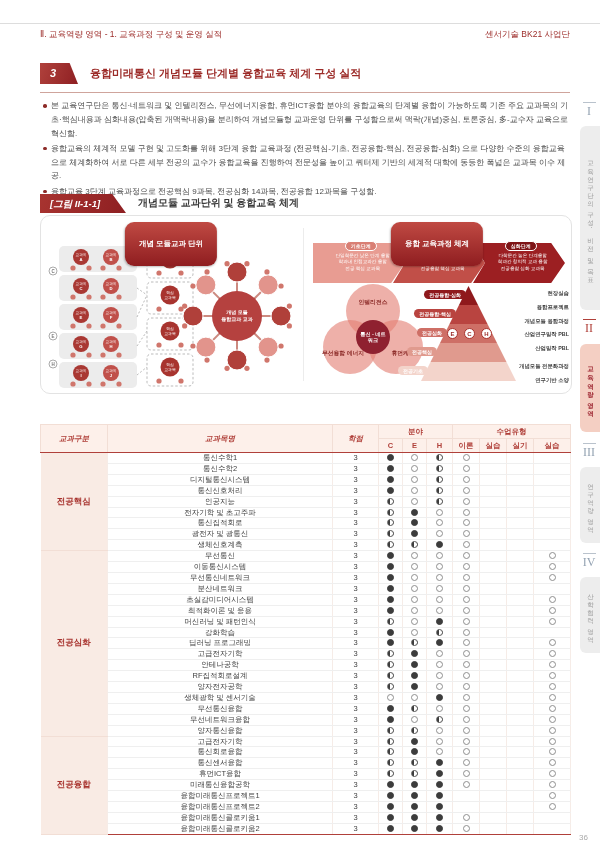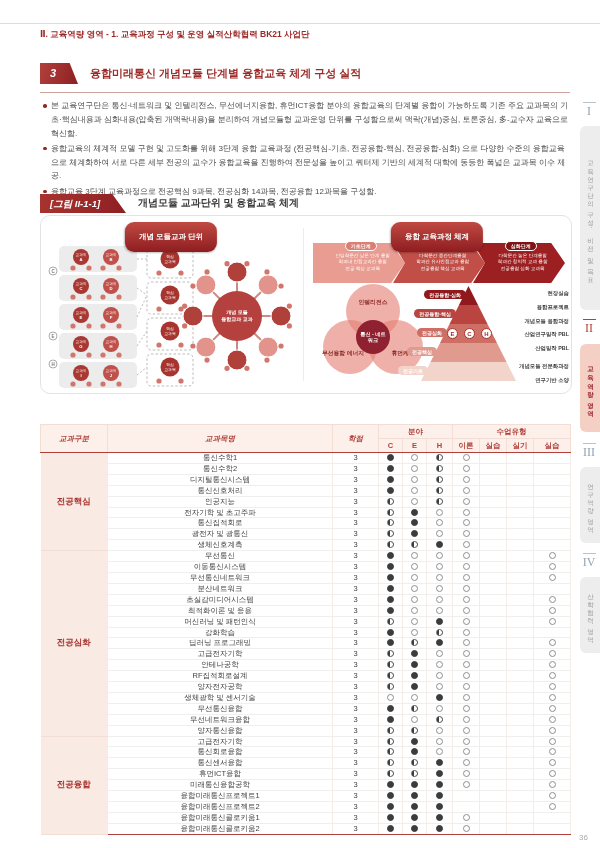--- a/index.html
+++ b/index.html
@@ -1,22 +1,22 @@
 <!DOCTYPE html>
 <html><head>
 <meta charset="utf-8">
 <style>
   html,body{margin:0;padding:0;background:#fff;}
   .page{position:relative;width:600px;height:848px;background:#fff;overflow:hidden;
         font-family:"Liberation Sans","DejaVu Sans",sans-serif;}
   .top-rule{position:absolute;top:23px;left:0;right:0;border-top:1px solid #ddd;}
 
   
-  .hdr{position:absolute;top:29px;left:40px;right:30px;display:flex;
-       font-size:8.5px;font-weight:bold;color:#9c2b28;}
+  .hdr{position:absolute;top:29px;left:40px;right:30px;display:flex;justify-content:space-between;
+       font-size:8.5px;font-weight:normal;color:#9c2b28;}
 
   
   .sec-head{position:absolute;top:63px;left:40px;width:530px;height:29px;border-bottom:1px solid #cfa49c;}
   .num-badge{display:inline-block;width:38px;height:21px;background:linear-gradient(110deg,#b0413c,#8e1f22);
              clip-path:polygon(0 0,78% 0,100% 100%,0 100%);color:#fff;font-style:italic;font-weight:bold;
              font-size:11px;line-height:21px;text-align:left;padding-left:10px;box-sizing:border-box;}
   .sec-title{font-size:11px;font-weight:bold;color:#9c2b28;margin-left:12px;vertical-align:top;line-height:21px;}
 
   
   .bullets{position:absolute;top:99px;left:42px;width:528px;margin:0;padding:0;list-style:none;}
@@ -28,21 +28,21 @@
   .block-label.fig{top:193px;} .block-label.tbl{top:399px;}
   .badge2{display:inline-block;background:linear-gradient(110deg,#a83430,#8e1f22);color:#fff;font-style:italic;
           font-weight:bold;font-size:9.5px;line-height:19px;padding:0 18px 0 10px;
           clip-path:polygon(0 0,84% 0,100% 100%,0 100%);min-width:86px;box-sizing:border-box;}
   .block-title{font-size:10px;font-weight:bold;color:#3a3a3a;margin-left:12px;vertical-align:top;line-height:19px;}
 
   
   .figure-panel{position:absolute;top:215px;left:40px;width:530px;height:177px;border:1px solid #e3e3e3;border-radius:10px;background:#fff;}
   .half-divider{position:absolute;left:262px;top:12px;bottom:12px;border-left:1px solid #ececec;}
   .pill{position:absolute;top:6px;background:linear-gradient(#c04a43,#8f1d20);color:#fff;font-size:7.5px;font-weight:bold;
-        padding:10px 14px;border-radius:9px;box-shadow:0 1px 2px rgba(0,0,0,.25);white-space:nowrap;z-index:3;}
+        padding:17px 14px;border-radius:9px;box-shadow:0 1px 2px rgba(0,0,0,.25);white-space:nowrap;z-index:3;}
   .pill.lp{left:130px;transform:translateX(-50%);}
   .pill.rp{left:134px;transform:translateX(-50%);}
   #left-diagram{position:absolute;left:6px;top:28px;}
   .right-half{position:absolute;left:262px;top:0;width:268px;height:177px;}
 
   
   #stages{position:absolute;top:27px;left:10px;width:252px;height:40px;display:flex;}
   .stage{position:relative;flex:1;margin-left:-12px;}
   .stage:first-child{margin-left:0;}
   .stage .arrow{position:absolute;inset:0;clip-path:polygon(0 0,85% 0,100% 50%,85% 100%,0 100%,13% 50%);}
@@ -103,21 +103,21 @@
   .pageno{position:absolute;right:12px;bottom:6px;font-size:8px;color:#aaa;}
 </style>
 </head>
 <body>
 
 <div class="page">
   <div class="top-rule"></div>
 
   <div class="hdr">
     <span>Ⅱ. 교육역량 영역 - 1. 교육과정 구성 및 운영 실적</span>
-    <span>산학협력 BK21 사업단</span>
+    <span>센서기술 BK21 사업단</span>
   </div>
 
   <div class="sec-head">
     <span class="num-badge">3</span><span class="sec-title">융합미래통신 개념모듈 단계별 융합교육 체계 구성 실적</span>
   </div>
 
   <ul class="bullets" id="bullets">
       <li>본 교육연구단은 통신·네트워크 및 인텔리전스, 무선에너지융합, 휴먼ICT융합 분야의 융합교육의 단계별 융합이 가능하도록 기존 주요 교과목의 기초·핵심내용과 심화내용(압축된 개맥락내용)을 분리하여 개념모듈형 교과운영 단위를 구성함으로써 맥락(개념)중심, 토론중심, 多-교수자 교육으로 혁신함.</li>
       <li>융합교육의 체계적 모델 구현 및 고도화를 위해 3단계 융합 교육과정 (전공핵심-기초, 전공융합-핵심, 전공융합-심화) 으로 다양한 수준의 융합교육으로 체계화하여 서로 다른 세부 전공의 교수가 융합교육을 진행하여 전문성을 높이고 쿼터제 기반의 세계적 대학에 동등한 폭넓은 교과목 이수 제공.</li>
       <li>융합교육 3단계 교육과정으로 전공핵심 9과목, 전공심화 14과목, 전공융합 12과목을 구성함.</li>

